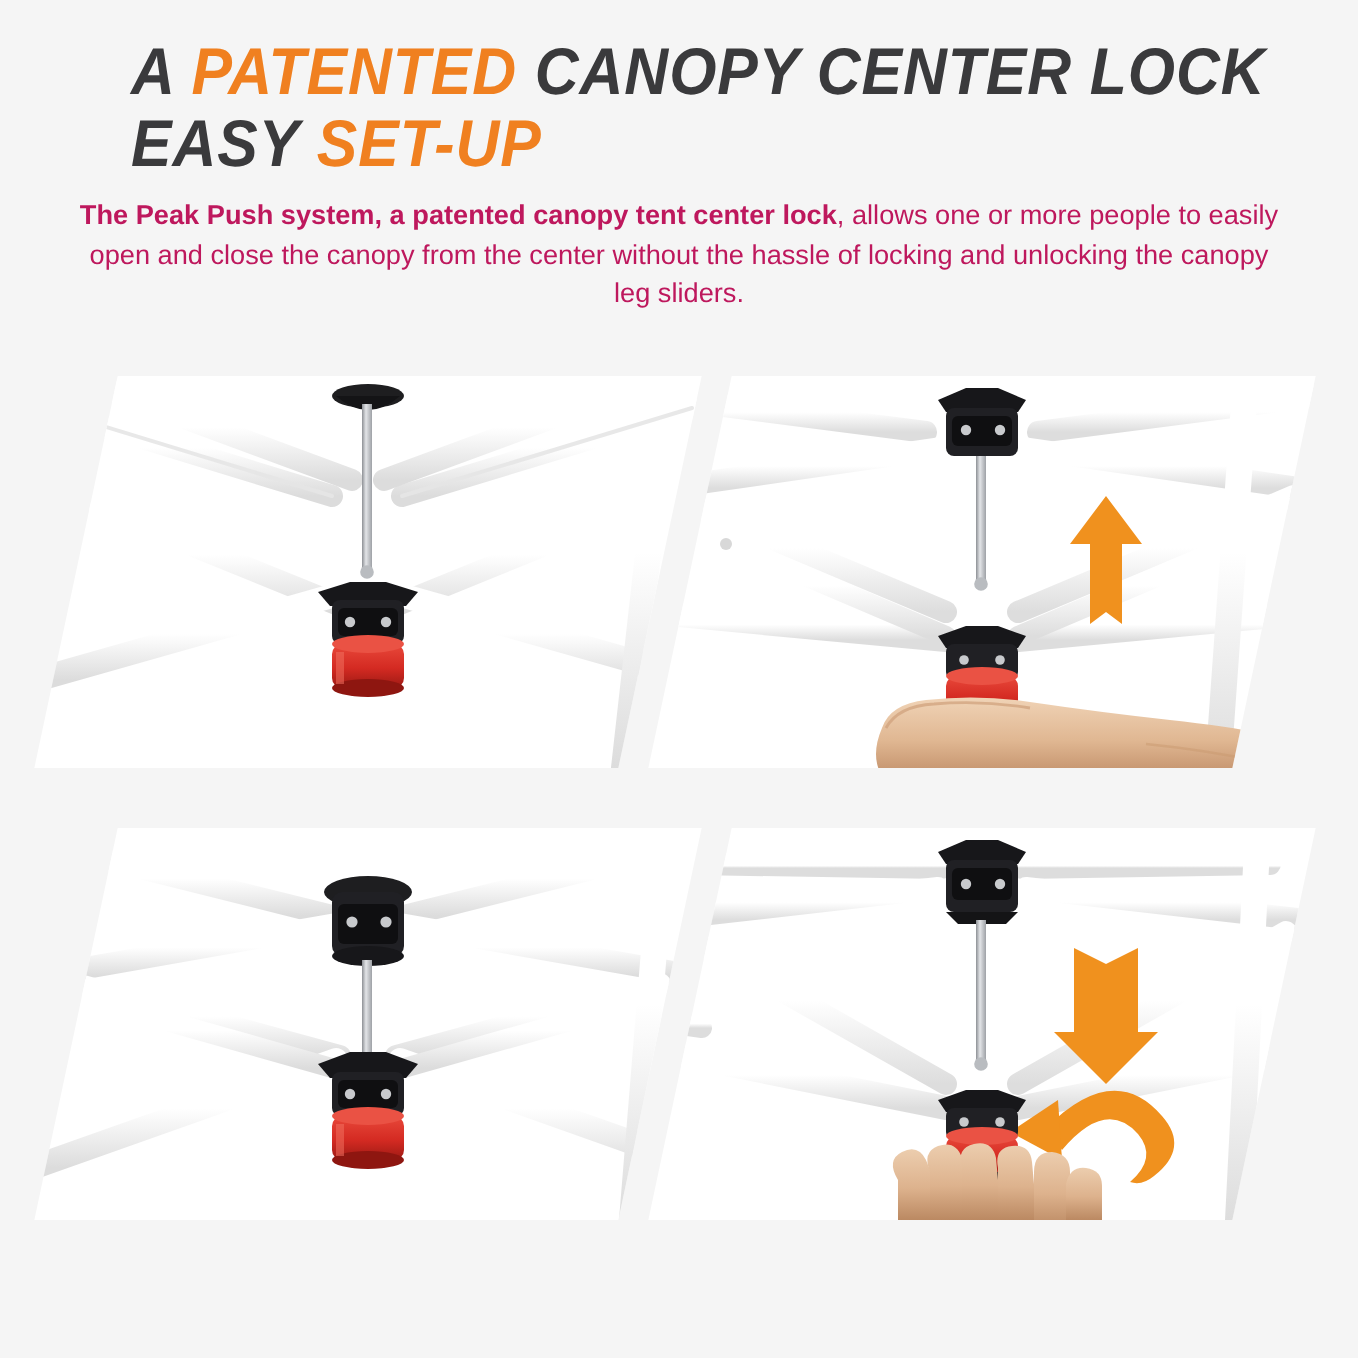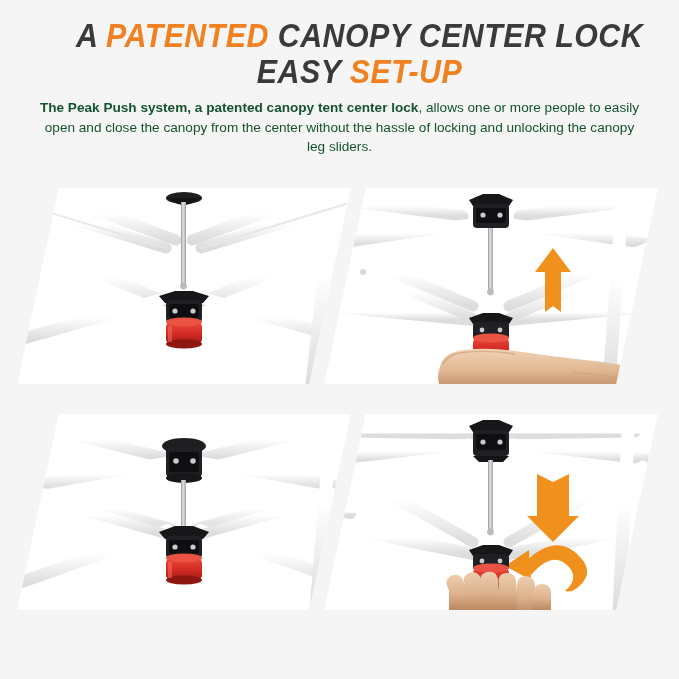--- a/index.html
+++ b/index.html
@@ -10,21 +10,20 @@
     width: 679px;
     height: 679px;
     background: #f5f5f5;
     font-family: "Liberation Sans", sans-serif;
     overflow: hidden;
     position: relative;
   }
 
   
   .headline {
-    text-align: center;
     padding-top: 18px;
     line-height: 1.08;
     padding-left: 40px;
   }
   .headline-line {
     font-family: "Liberation Sans", sans-serif;
     font-size: 33px;
     font-weight: bold;
     font-style: italic;
     letter-spacing: 0.5px;
@@ -36,21 +35,21 @@
   .hl-word { color: #3a3a3c; }
   .hl-word.accent { color: #f08020; }
 
   
   .body-copy {
     text-align: center;
     margin: 9px auto 0 auto;
     width: 600px;
     font-size: 13.6px;
     line-height: 1.42;
-    color: #14532d;
+    color: #be185d;
   }
   .body-copy b { font-weight: bold; }
 
   
   .panel-grid {
     position: absolute;
     left: 0;
     top: 178px;
     width: 679px;
     height: 470px;

